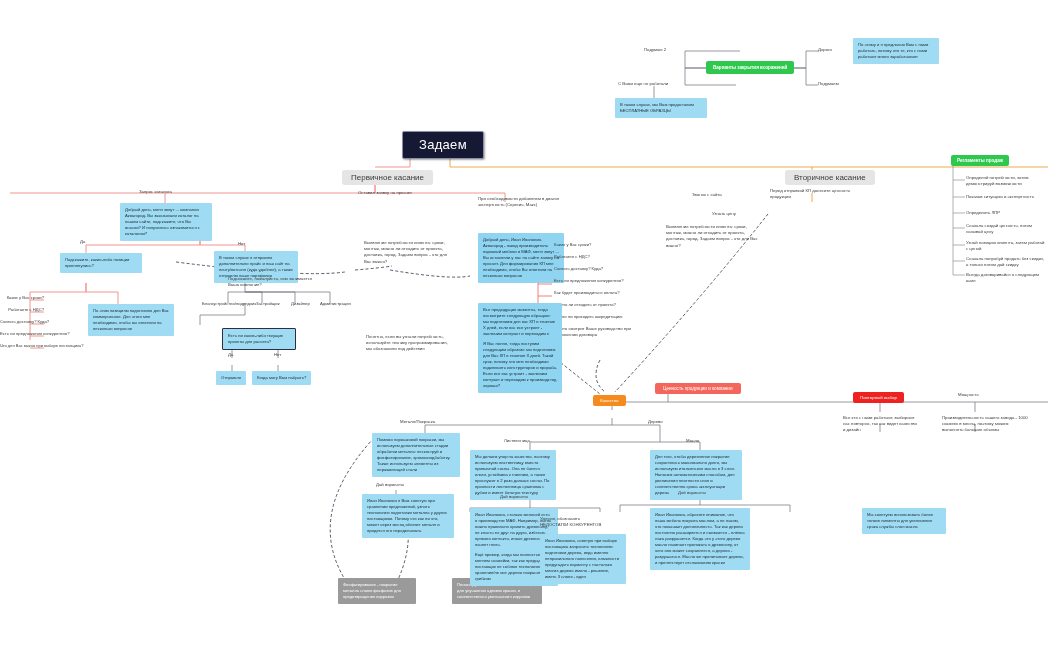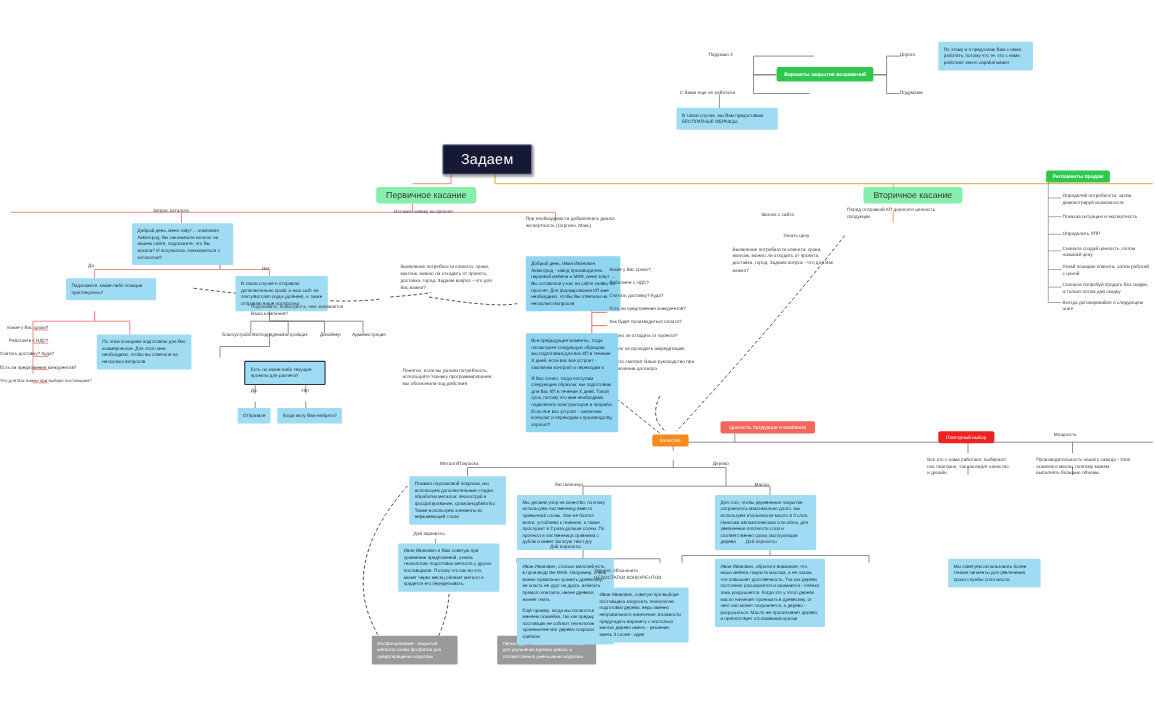--- a/index.html
+++ b/index.html
@@ -10,21 +10,21 @@
   svg.links{position:absolute;left:0;top:0;width:1050px;height:650px;pointer-events:none;}
 
   .node{position:absolute;box-sizing:border-box;}
 
   
   .n-root{background:#151934;color:#ffffff;border:1px solid #8a8fa8;
           font-size:13px;padding:5px 16px 6px;border-radius:2px;letter-spacing:.3px;
           box-shadow:1px 1px 2px rgba(0,0,0,.35);}
 
   
-  .n-grey{background:#86efac;color:#3a3a3a;font-size:8px;padding:3px 9px;border-radius:3px;
+  .n-grey{background:#e5e5e5;color:#3a3a3a;font-size:8px;padding:3px 9px;border-radius:3px;
           white-space:nowrap;}
 
   
   .n-plain{color:#3c3c3c;font-size:4.3px;line-height:1.45;}
 
   
   .n-blue{background:#9fdcf3;color:#1c2b33;font-size:4.2px;line-height:1.42;
           padding:4px 5px;border-radius:1px;}
   .n-blue.b2{background:#8fd4f0;}
   .n-blue.sel{border:1px solid #2b2f45;}

